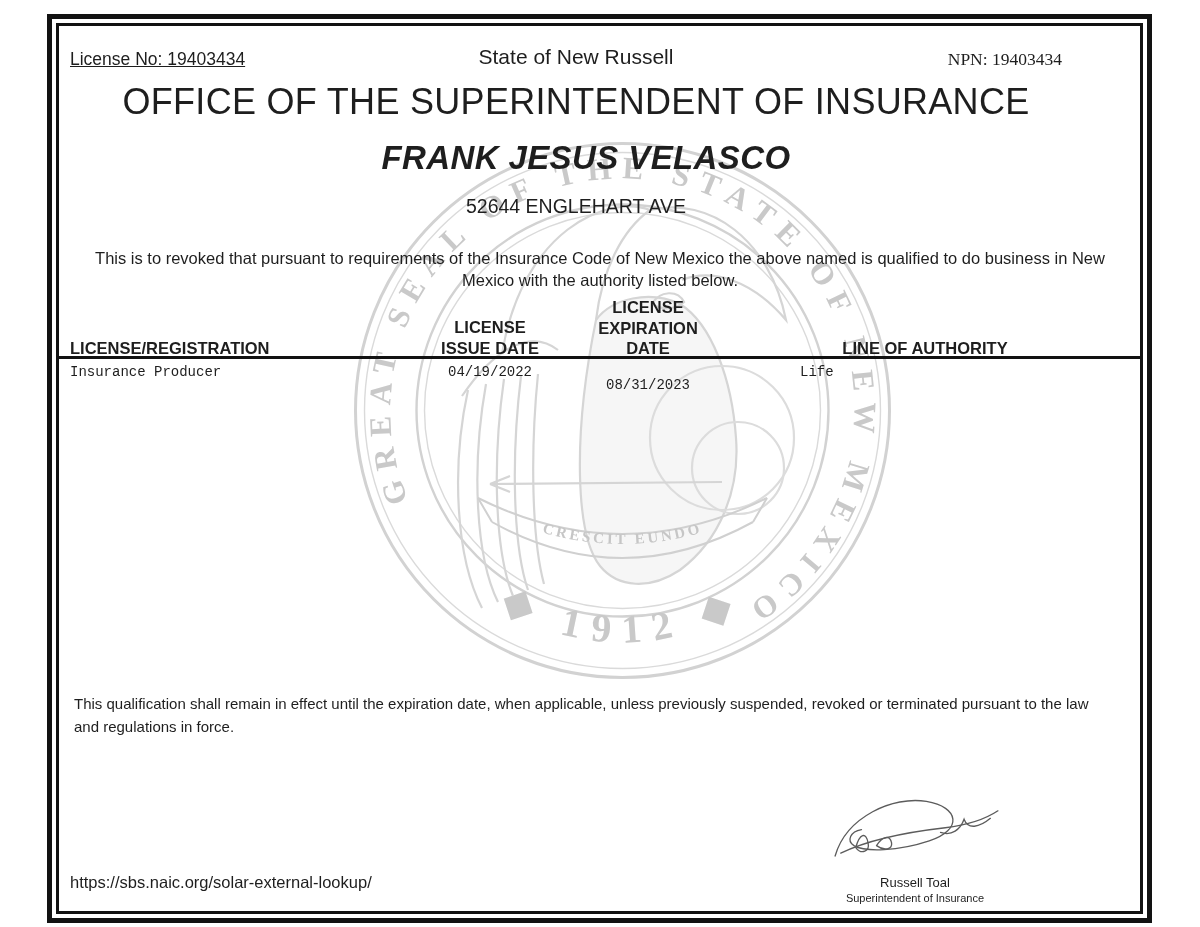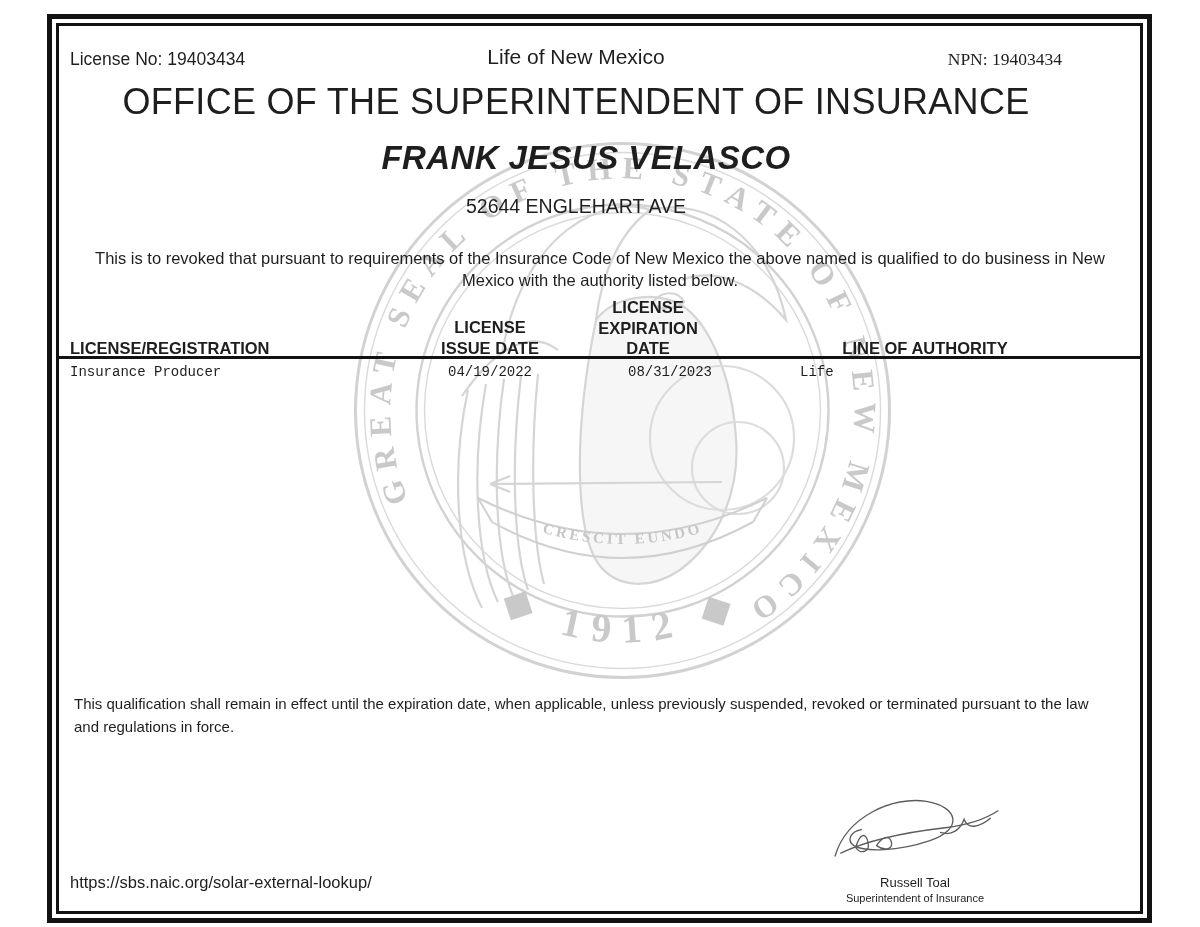--- a/index.html
+++ b/index.html
@@ -14,38 +14,38 @@
   .frame-outer{
     position:absolute;left:47px;top:14px;width:1095px;height:899px;
     border:5px solid #121212;
   }
   .frame-inner{
     position:absolute;inset:4px;
     border:3px solid #121212;
   }
   .abs{position:absolute;}
   .ctr{left:0;right:48px;text-align:center;}
-  .lic-no{left:70px;top:49px;font-size:17.5px;}
+  .lic-no{left:70px;top:49px;font-size:17.5px;text-decoration:underline;}
   .state{top:45px;font-size:21px;}
   .npn{right:138px;top:49px;font-size:17.5px;font-family:Liberation Serif, serif;}
   .office-title{top:81px;font-size:36px;letter-spacing:0.3px;white-space:nowrap;}
   .name{top:139px;font-size:33px;font-weight:bold;font-style:italic;letter-spacing:0.4px;padding-left:20px;}
   .addr1{top:195px;font-size:19.5px;}
   .addr2{top:221px;font-size:19.5px;}
   .certify{left:67px;top:247px;width:1066px;font-size:16.5px;line-height:22px;text-align:center;}
   .th{font-weight:bold;font-size:16.5px;line-height:20.5px;}
   .col1h{left:70px;top:338px;}
   .col2h{left:400px;top:317px;width:180px;text-align:center;}
   .col3h{left:558px;top:297px;width:180px;text-align:center;}
   .col4h{left:800px;top:338px;width:250px;text-align:center;}
   .header-rule{left:56px;top:356px;width:1086px;height:3px;background:#121212;}
   .td{font-size:14px;line-height:20px;top:362px;font-family:Liberation Mono, monospace;}
   .cell1{left:70px;}
   .cell2{left:400px;width:180px;text-align:center;}
-  .cell3{left:580px;width:180px;text-align:center;}
+  .cell3{left:558px;width:180px;text-align:center;margin-top:13px;}
   .cell4{left:800px;width:250px;text-align:left;}
   .qualification{left:74px;top:693px;width:1042px;font-size:15px;line-height:22.5px;}
   .validate{left:70px;top:871px;font-size:16.5px;line-height:22px;}
   .sig-img{left:822px;top:792px;}
   .sig-name{left:810px;top:876px;width:210px;text-align:center;font-size:13px;line-height:14px;}
   .sig-title{left:810px;top:891px;width:210px;text-align:center;font-size:11px;line-height:14px;}
   .seal{left:350px;top:138px;}
   .seal text{font-family:"Liberation Serif", serif;}
 </style>
 </head>
@@ -97,21 +97,21 @@
     <text font-size="15" font-weight="bold" fill="#c6c6c6" letter-spacing="3" text-anchor="middle">
       <textPath href="#mottoArc" startOffset="50%">CRESCIT EUNDO</textPath>
     </text>
   </svg>
 
   <div class="frame-outer">
     <div class="frame-inner"></div>
   </div>
 
   <div class="abs lic-no">License No: 19403434</div>
-  <div class="abs ctr state">Life of New Mexico</div>
+  <div class="abs ctr state">State of New Russell</div>
   <div class="abs npn">NPN: 19403434</div>
   <div class="abs ctr office-title">OFFICE OF THE SUPERINTENDENT OF INSURANCE</div>
 
   <div class="abs ctr name">FRANK JESUS VELASCO</div>
   <div class="abs ctr addr1">52644 ENGLEHART AVE</div>
 
   <div class="abs certify">This is to revoked that pursuant to requirements of the Insurance Code of New Mexico the above named is qualified to do business in New Mexico with the authority listed below.</div>
 
   <div class="abs th col1h">LICENSE/REGISTRATION</div>
   <div class="abs th col2h">

